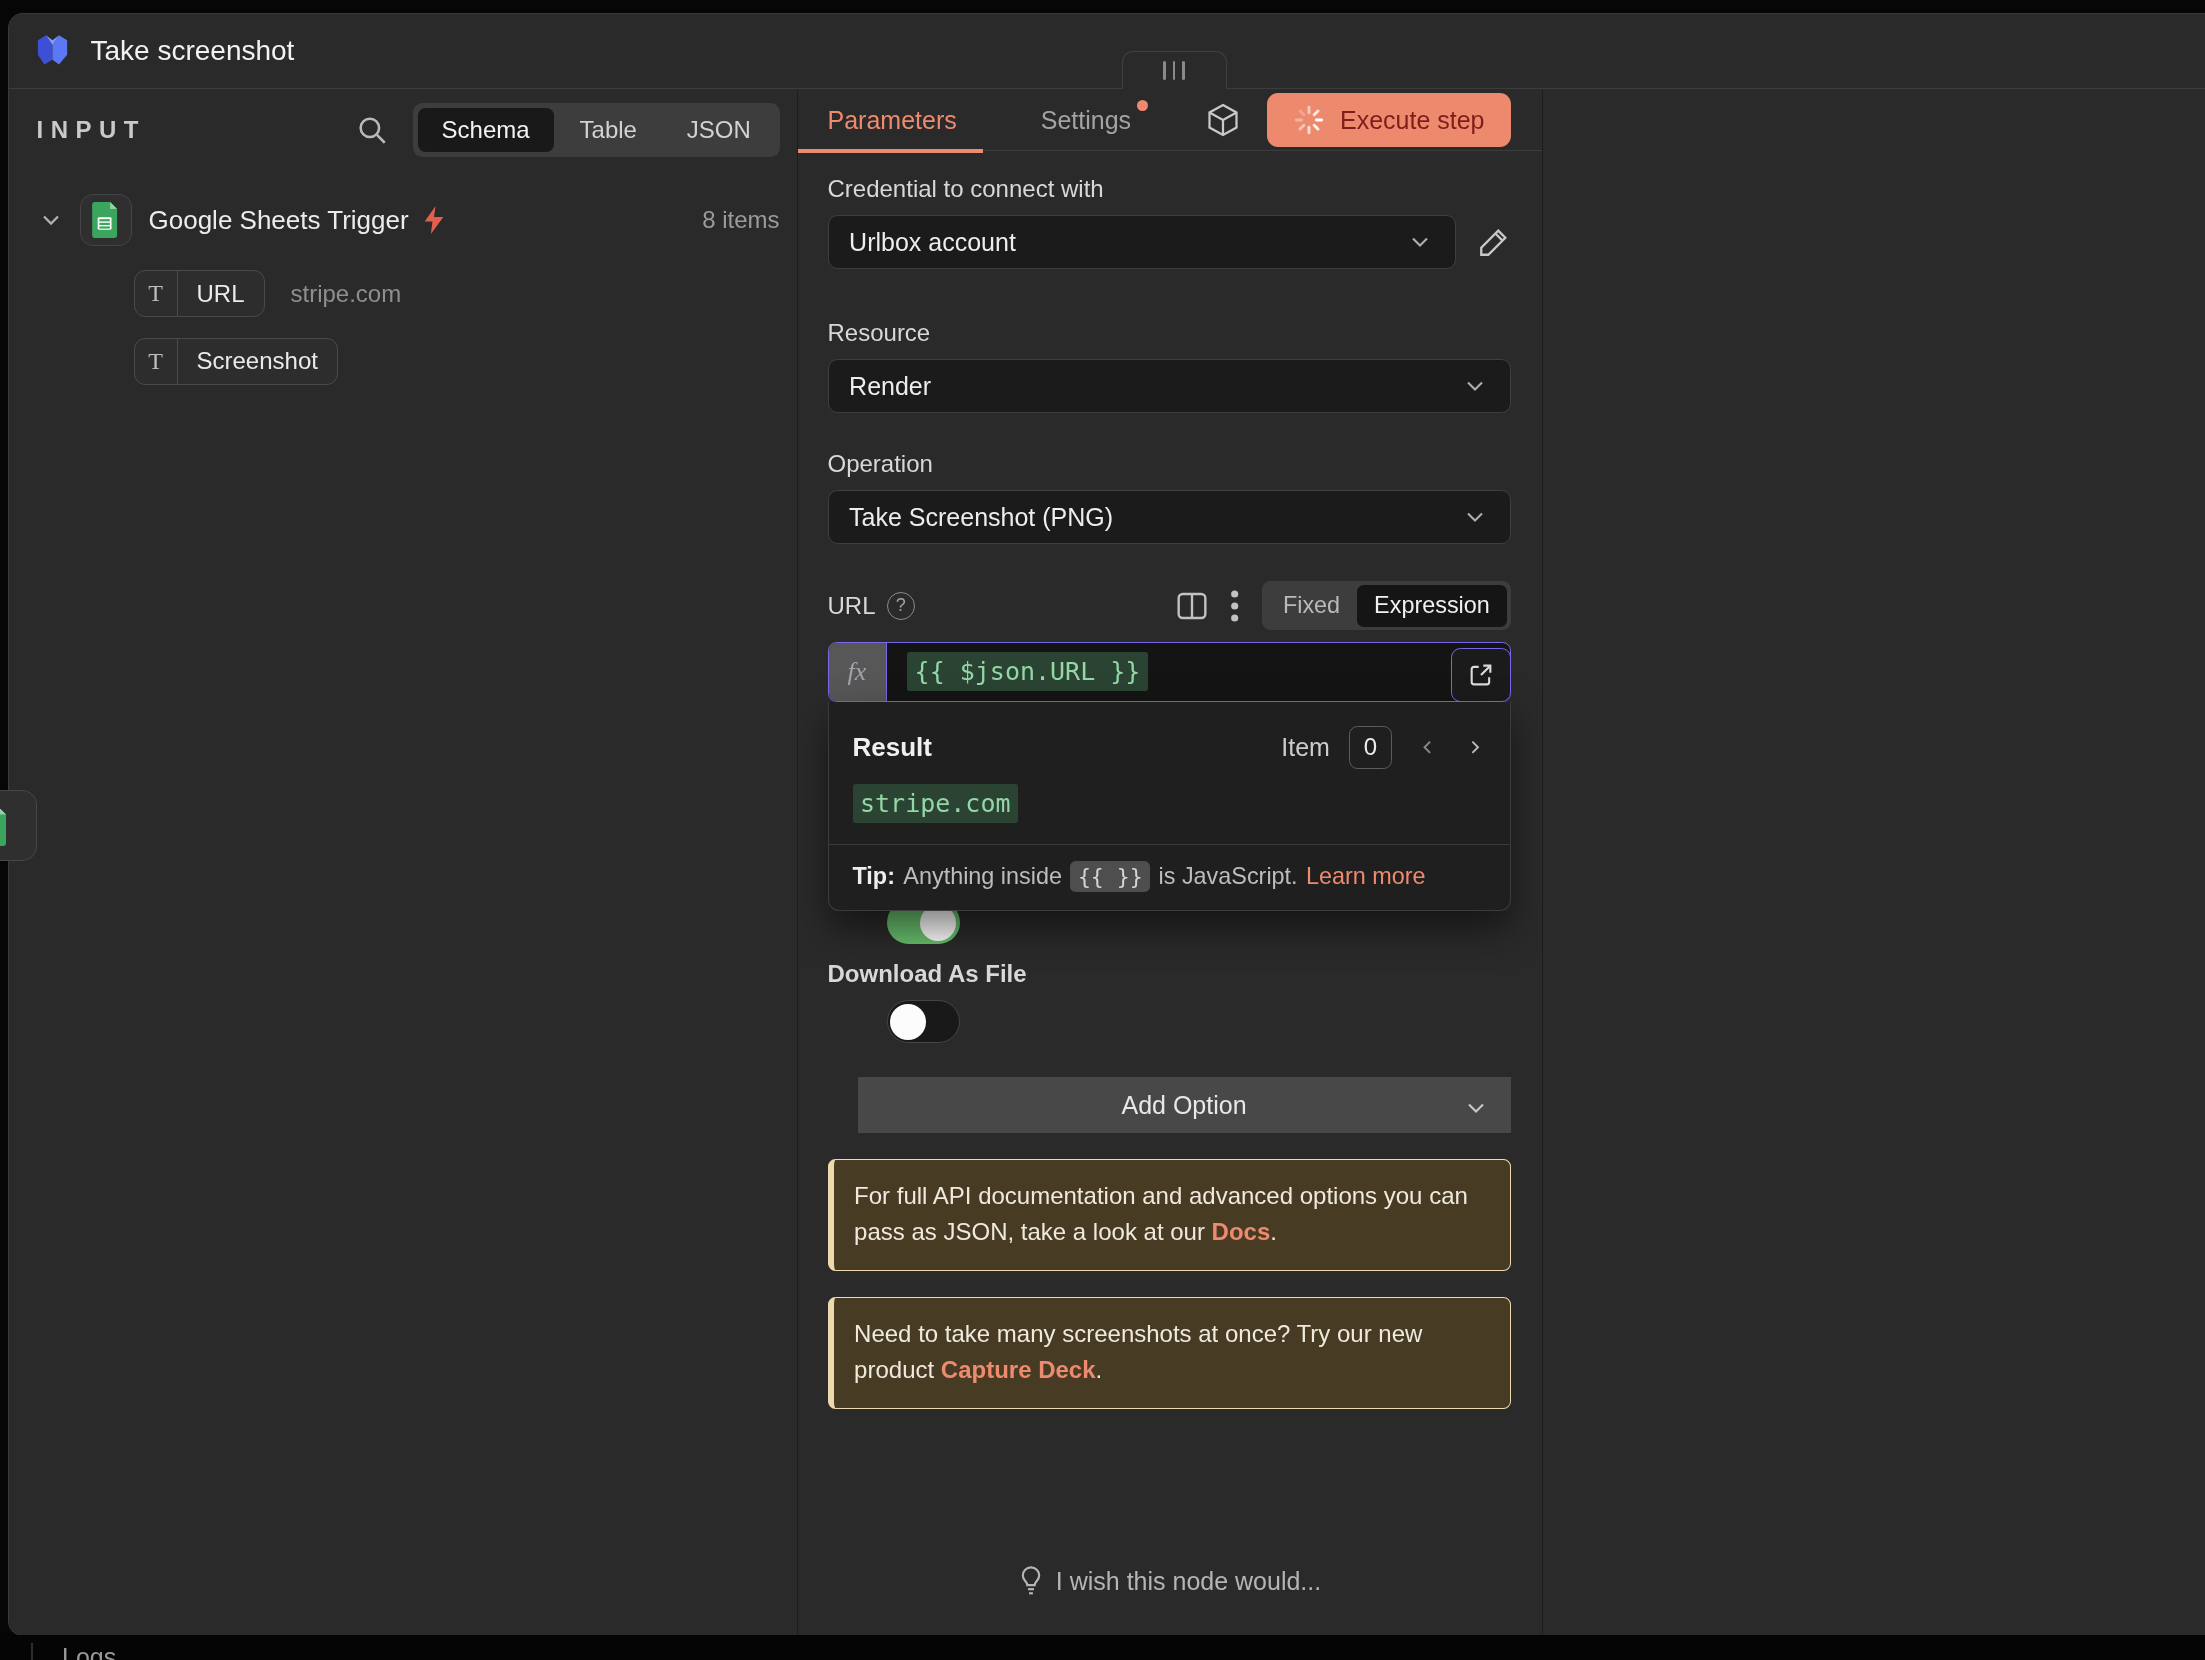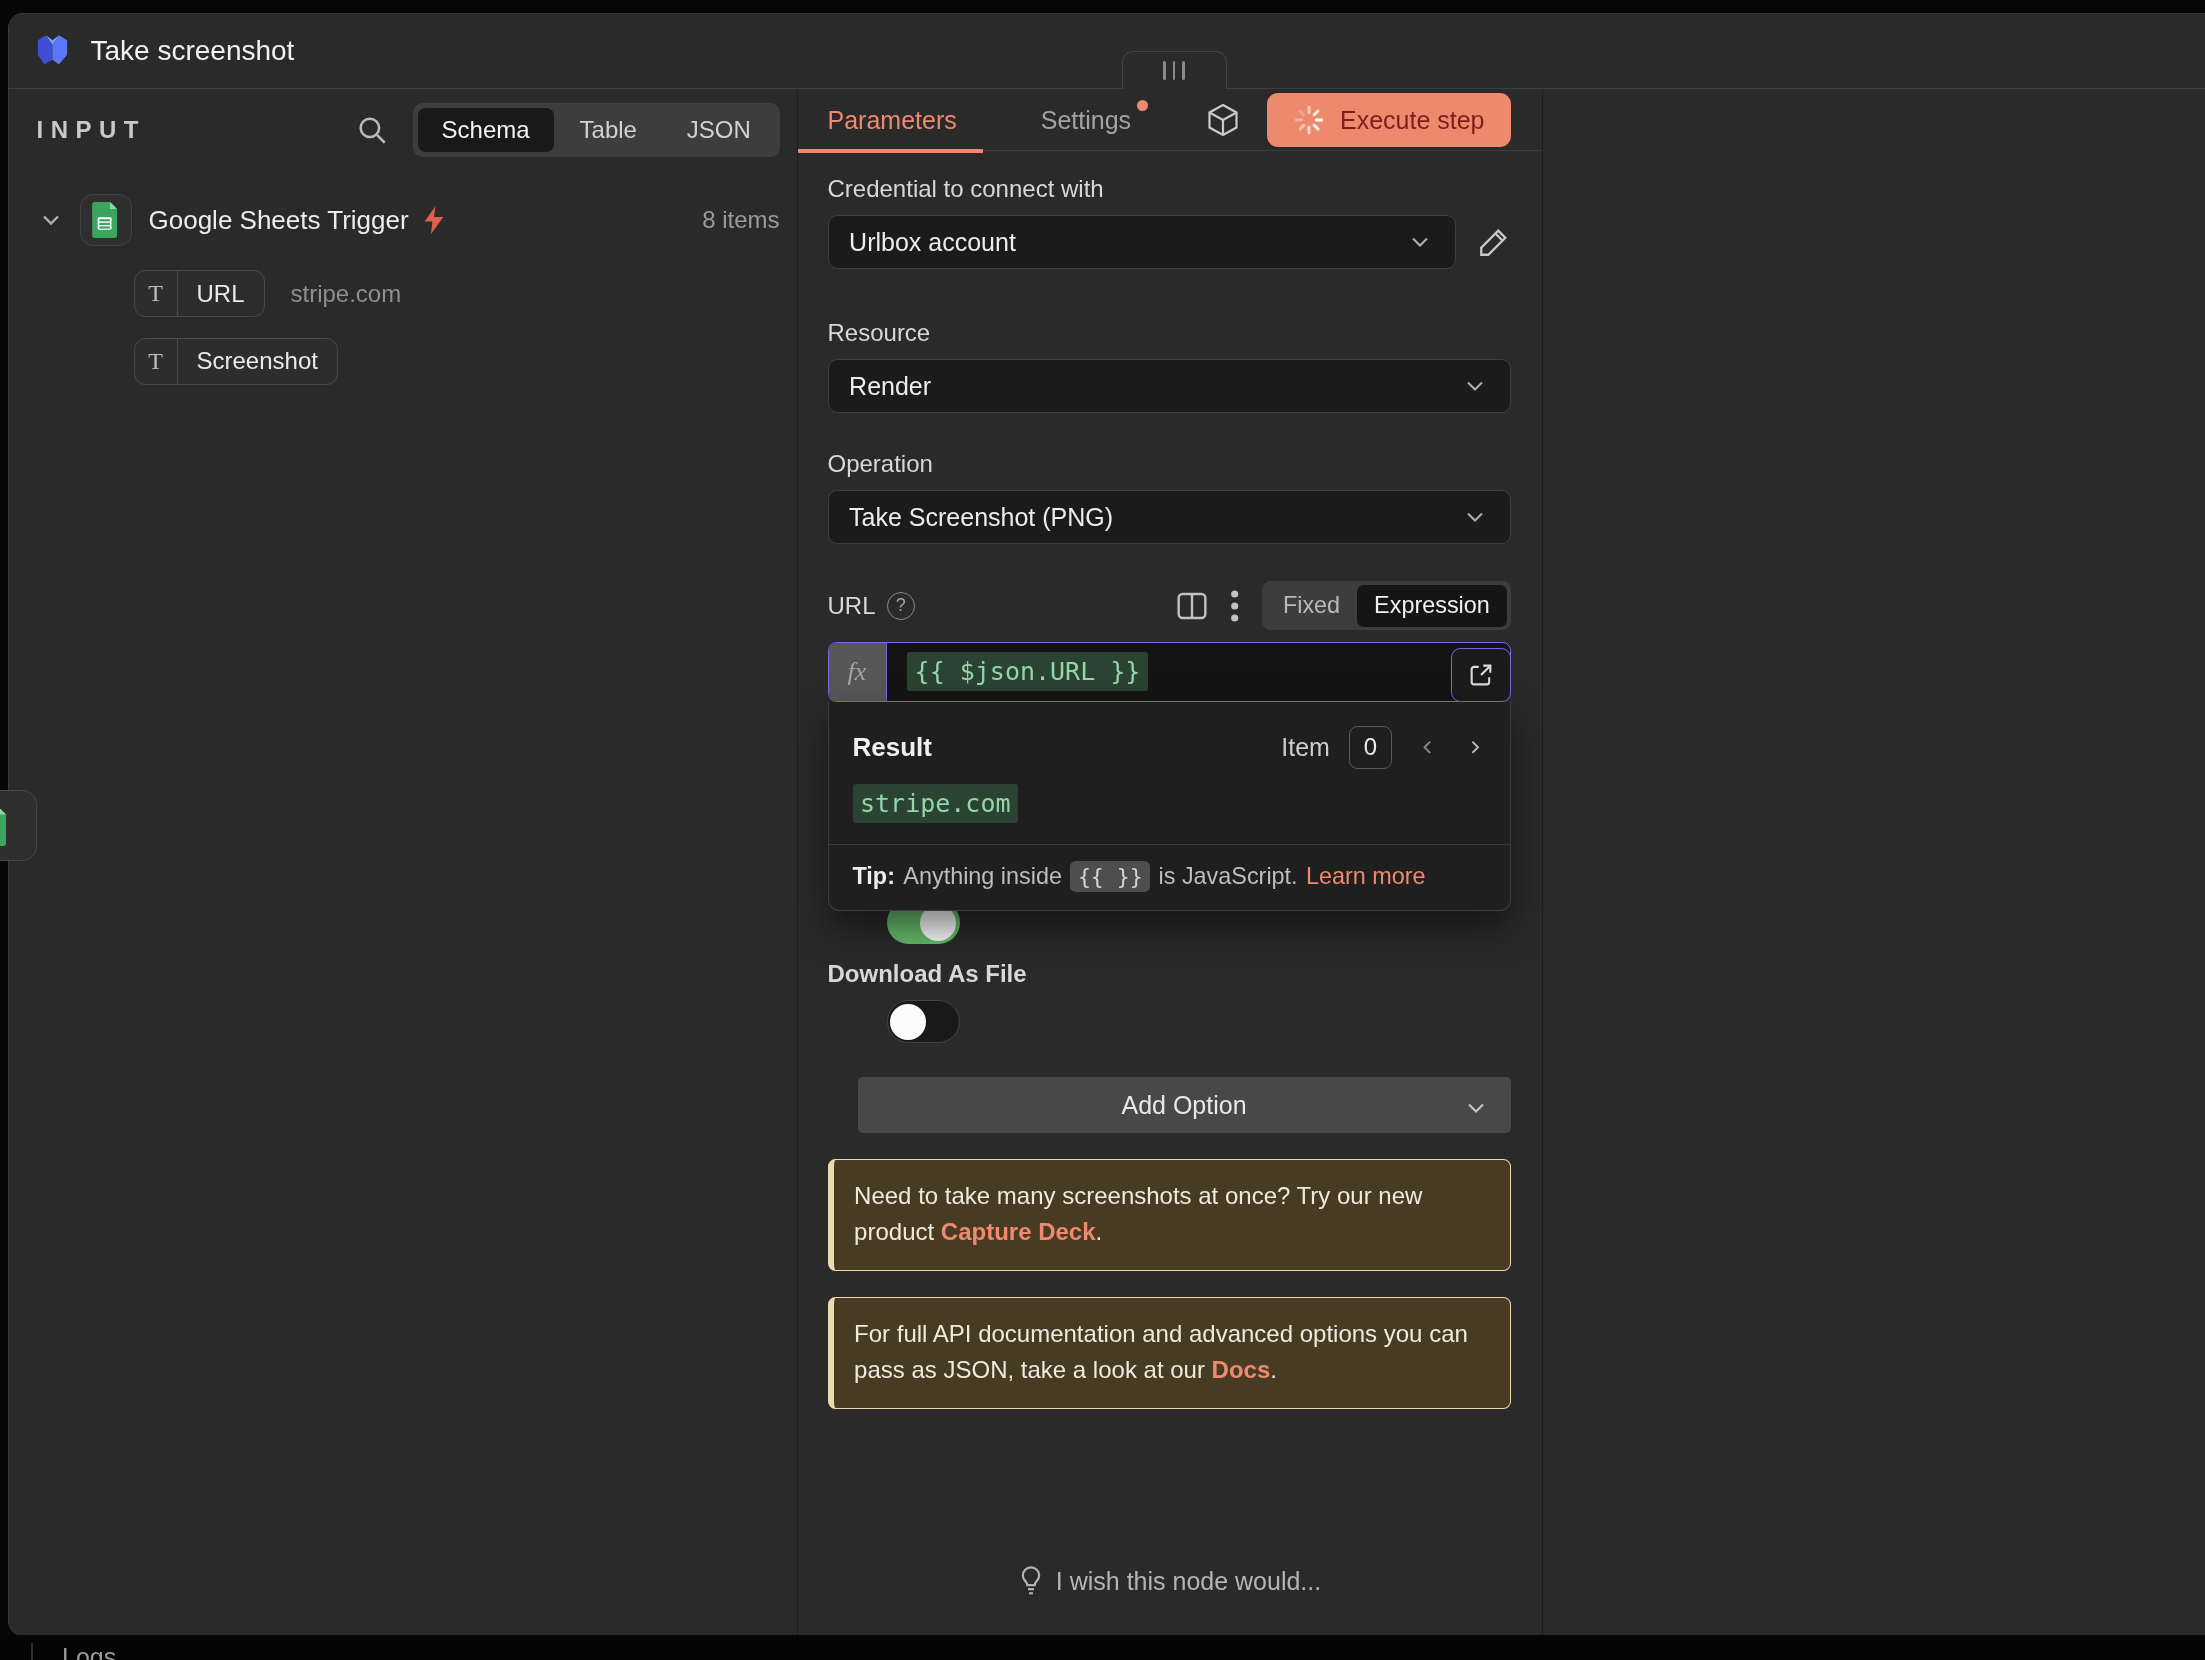--- a/index.html
+++ b/index.html
@@ -190,21 +190,21 @@
   }
   .toggle.on .knob { right:3.7px; }
   .toggle.off .knob { left:2.8px; top:2.8px; }
   .hidden-toggle { margin:-9.4px 0 0 59px; position:relative; z-index:1; }
 
   .dl-label { margin-top:16px;font-weight:bold; }
   .dl-toggle { margin-left:59px; }
 
   .add-option {
     margin:34px 0 0 30px; width:calc(100% - 30px); height:56px;
-    background:#484848; border:none; border-radius:5px; position:relative;
+    background:#484848; border:none; border-radius:0; position:relative;
     display:flex; align-items:center; justify-content:center;
     font-size:25px; color:#e8e8e8; cursor:pointer;
   }
   .add-option .sel-chev { position:absolute; right:20.6px; top:17px; }
 
   .notice {
     margin-top:26px; background:#483b24; border:0.9px solid #ecd9ae; border-left:6.6px solid #ecd9ae;
     border-radius:7.5px; padding:18px 24px 19.7px 20.6px;
     font-size:24px; line-height:1.5; color:#efeadd;
   }
@@ -471,24 +471,24 @@
         <div class="add-option">
           <span>Add Option</span>
           <span class="sel-chev">
             <svg width="28" height="28" viewBox="0 0 24 24" fill="none" stroke="#c9c9c9" stroke-width="1.8">
                 <polyline points="6,9 12,15 18,9"></polyline>
               </svg>
           </span>
         </div>
 
         <div class="notice">
+          <span>For full API documentation and advanced options you can pass as JSON, take a look at our </span><span class="link bold">Docs</span><span>.</span>
+        </div>
+        <div class="notice">
           <span>Need to take many screenshots at once? Try our new product </span><span class="link bold">Capture Deck</span><span>.</span>
-        </div>
-        <div class="notice">
-          <span>For full API documentation and advanced options you can pass as JSON, take a look at our </span><span class="link bold">Docs</span><span>.</span>
         </div>
 
         <div class="wish-row">
           <span>
             <svg width="26" height="30" viewBox="0 0 18 22" fill="none" stroke="#b5b5b5" stroke-width="1.6">
               <path d="M9 1 a6 6 0 0 1 6 6 c0 2.2-1.2 3.4-2.2 4.5 C12 12.4 11.7 13 11.7 14 H6.3 c0-1-.3-1.6-1.1-2.5 C4.2 10.4 3 9.2 3 7 a6 6 0 0 1 6 -6 Z"></path>
               <line x1="6.8" y1="17" x2="11.2" y2="17"></line>
                 <line x1="7.6" y1="20" x2="10.4" y2="20"></line>
             </svg>
           </span>

